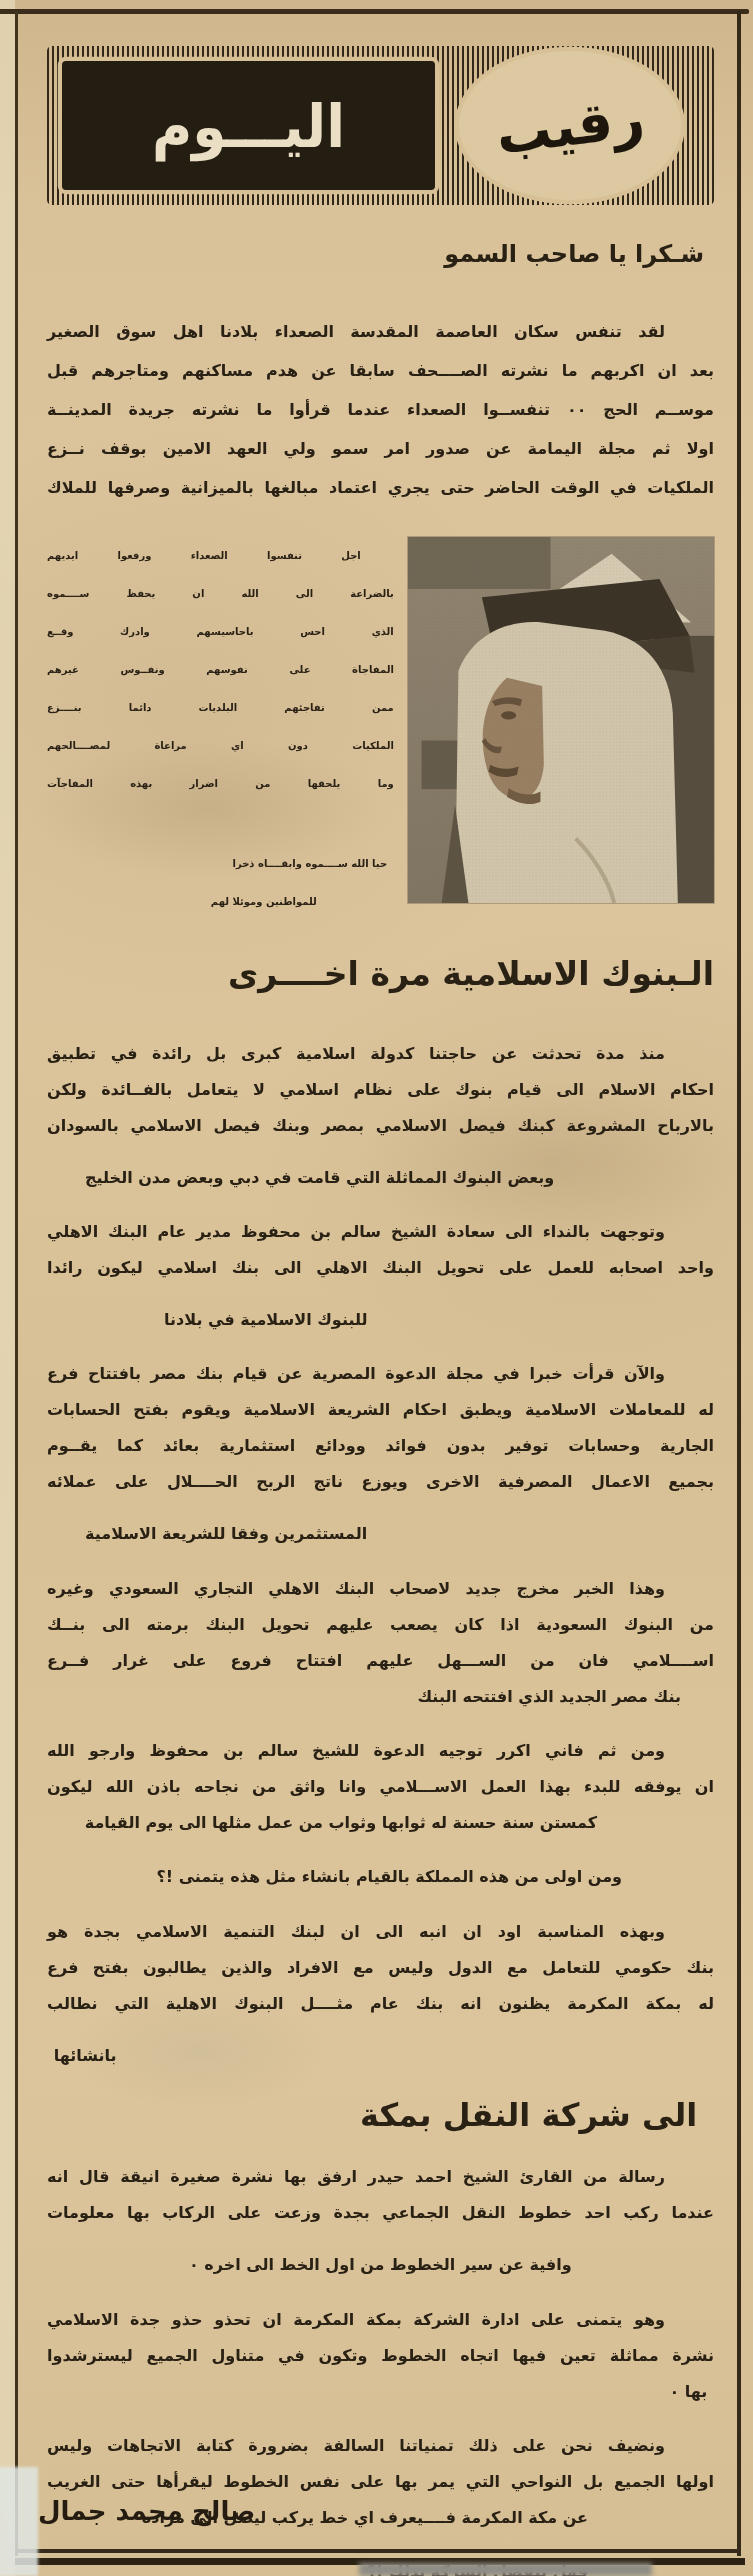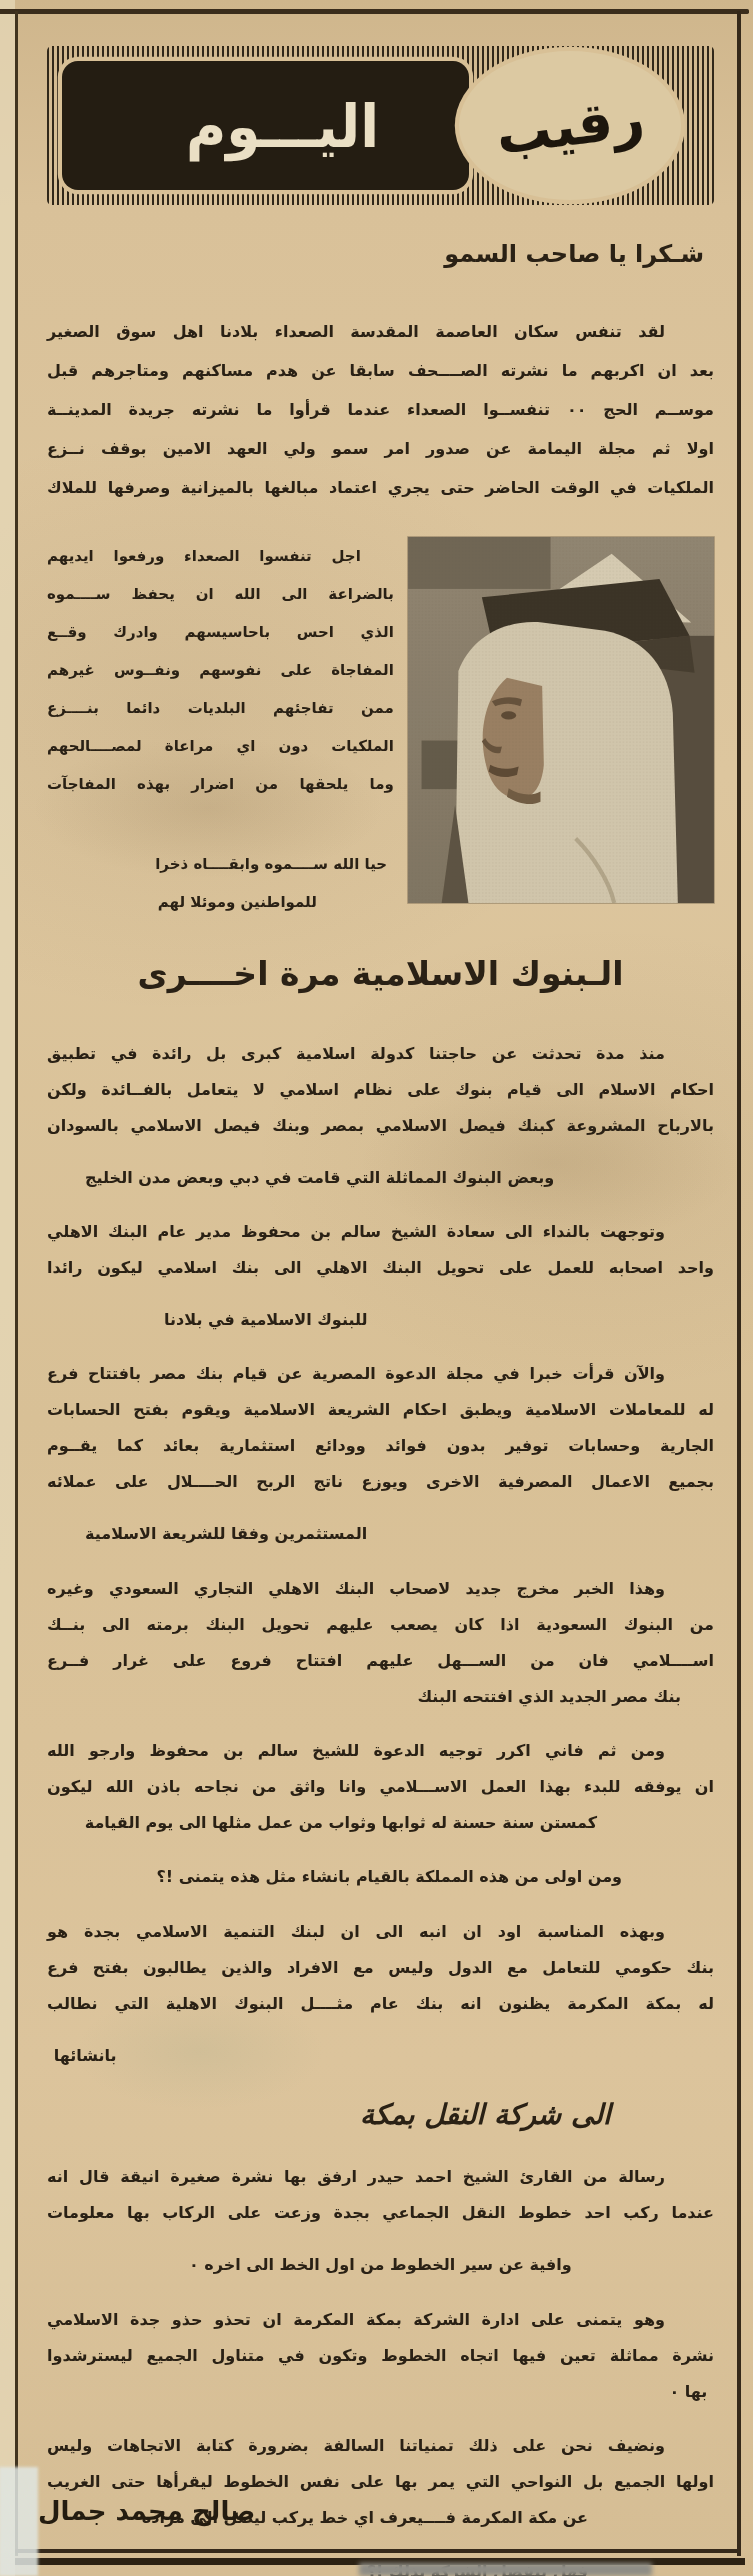--- a/index.html
+++ b/index.html
@@ -30,33 +30,33 @@
   
   .content{position:absolute;left:48px;right:39px;top:0;}
 
   
   .banner{
     position:relative;margin-top:46px;height:159px;border-radius:5px;
     background:repeating-linear-gradient(90deg,#31281a 0 1.7px,rgba(49,40,26,0) 1.7px 5px);
   }
   .banner-box{
     position:absolute;left:15px;top:15px;width:373px;height:129px;background:#241d12;
-    border-radius:16px;box-shadow:0 0 0 4.2px #d8c096;display:flex;align-items:center;justify-content:center;overflow:hidden;padding-left:34px;
+    border-radius:4px;box-shadow:0 0 0 4.2px #d8c096;display:flex;align-items:center;justify-content:center;overflow:hidden;
   }
   .banner-box span{color:#eadfc4;font-size:55px;font-weight:bold;letter-spacing:0.8px;transform:scaleY(1.08);}
   .banner-circle{
     position:absolute;right:33px;top:5px;width:222px;height:149px;background:#dcc9a2;
     border-radius:50%;box-shadow:0 0 0 4.2px #d8c096;display:flex;align-items:center;justify-content:center;
   }
   .banner-circle span{color:#1d160d;font-size:55px;font-weight:bold;transform:rotate(-7deg);}
 
   
   .h-thanks{margin:32px 10px 0 0;font-size:24px;font-weight:bold;line-height:35px;width:fit-content;}
-  .h-banks{margin:28.5px 0 0 0;font-size:33px;font-weight:bold;line-height:47px;text-align:center;}
-  .h-transport{margin:20px auto 0 16px;font-size:28px;font-weight:bold;line-height:42px;width:fit-content;margin-right:0;margin-left:auto;font-style:italic;}
+  .h-banks{margin:28.5px 0 0 0;font-size:33px;font-weight:bold;line-height:47px;}
+  .h-transport{margin:20px auto 0 16px;font-size:32px;font-weight:bold;line-height:42px;width:fit-content;margin-right:0;margin-left:auto;}
   
   .h-transport{margin-right:auto;margin-left:313px;}
   .signature{position:absolute;left:39px;top:2496px;font-size:26px;font-weight:bold;color:#241c10;}
 
   
   .para{margin-top:18.4px;font-size:16px;font-weight:bold;color:#2a2115;}
   .para.first{margin-top:40px;}
   .para.pb{margin-top:39px;}
   .para.pi{margin-top:23.4px;}
   .ln{display:block;line-height:36px;height:36px;text-align:justify;text-align-last:justify;white-space:nowrap;}
@@ -66,21 +66,21 @@
   .ind{padding-right:49px;}
   .ind40{padding-right:33px;}
   .mr8{margin-right:6.7px;}  .mr40{margin-right:33px;} .mr65{margin-right:77px;}
   .mr110{margin-right:92px;} .mr140{margin-right:117px;} .mr150{margin-right:126px;}
   .ml8{margin-left:6.7px;} .ml45{margin-left:38px;} .ml140{margin-left:117px;} .ml170{margin-left:142px;}
 
   
   .photo-row{display:flex;gap:14.2px;margin-top:30px;align-items:flex-start;}
   .photo{width:306px;height:366px;margin:0;flex:0 0 306px;background:#8d8270;box-shadow:0 0 0 0.8px rgba(60,50,35,.35);}
   .photo svg{display:block;width:100%;height:100%;}
-  .side-col{flex:1;min-width:0;font-size:15px;font-weight:bold;}
+  .side-col{flex:1;min-width:0;font-size:10px;font-weight:bold;}
   .side-col .ln{line-height:38px;height:38px;}
   .side-closing{margin-top:42px;}
 </style>
 </head>
 <body>
 
 <div class="page">
 
   <div class="edge-strip"></div>
   <div class="rule-top"></div>

